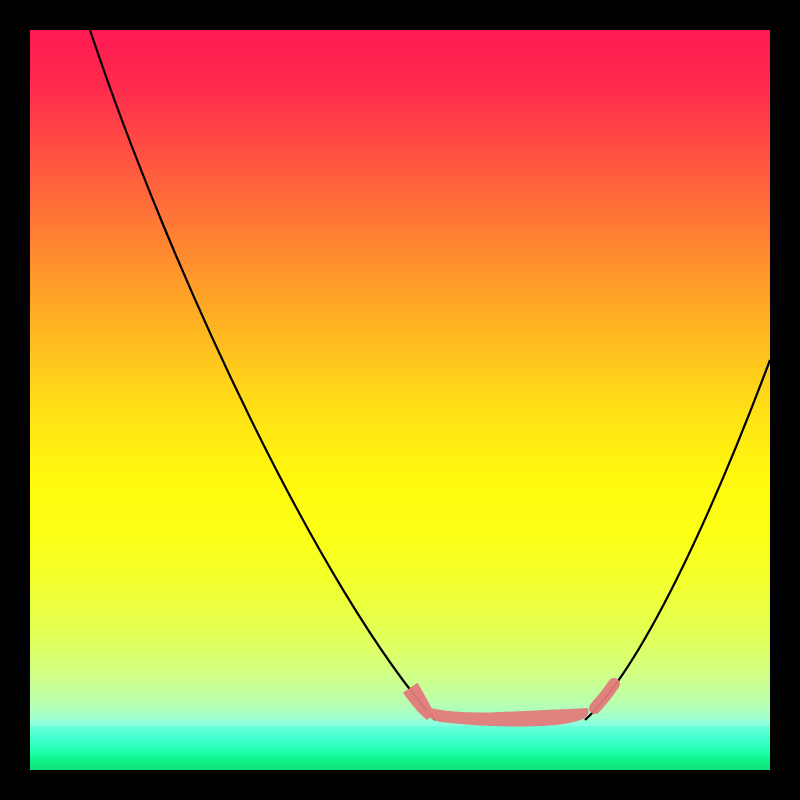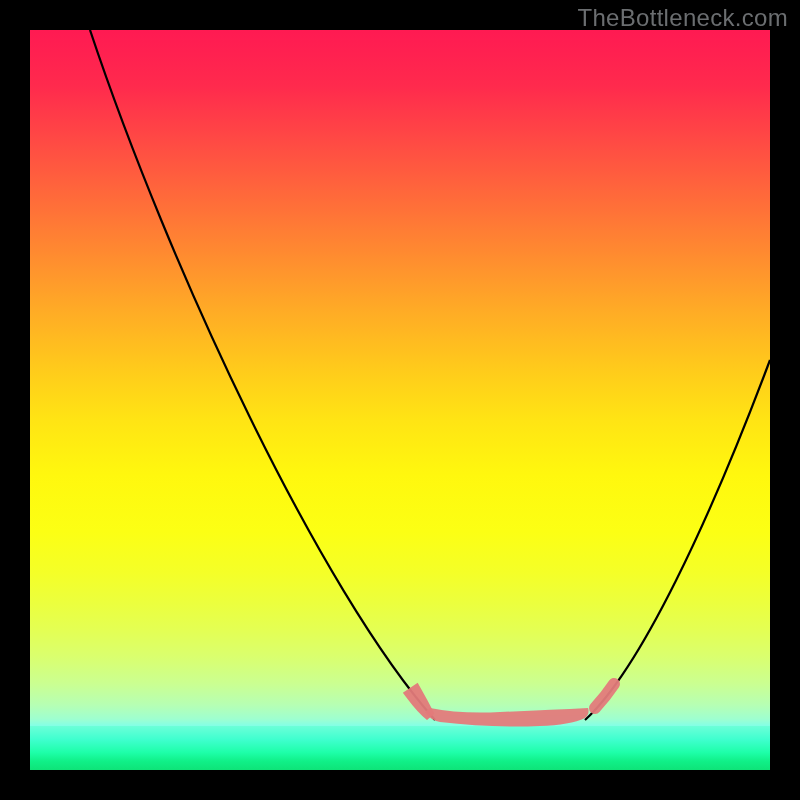--- a/index.html
+++ b/index.html
@@ -84,21 +84,20 @@
     font-size: 24px;
     font-weight: 400;
     letter-spacing: 0.3px;
     opacity: 0.9;
   }
 </style>
 </head>
 <body>
 <div class="frame">
 
-  <div class="watermark">TheBottleneck.com</div>
 
   <div class="plot-area">
     <div class="main-gradient"></div>
     <div class="bottom-cap"></div>
 
     <svg class="curve-svg" viewBox="0 0 740 740" preserveAspectRatio="none">
 
       <path d="M 60 0
                C 140 240, 290 560, 405 690" fill="none" stroke="#000" stroke-width="2.2"></path>
 

